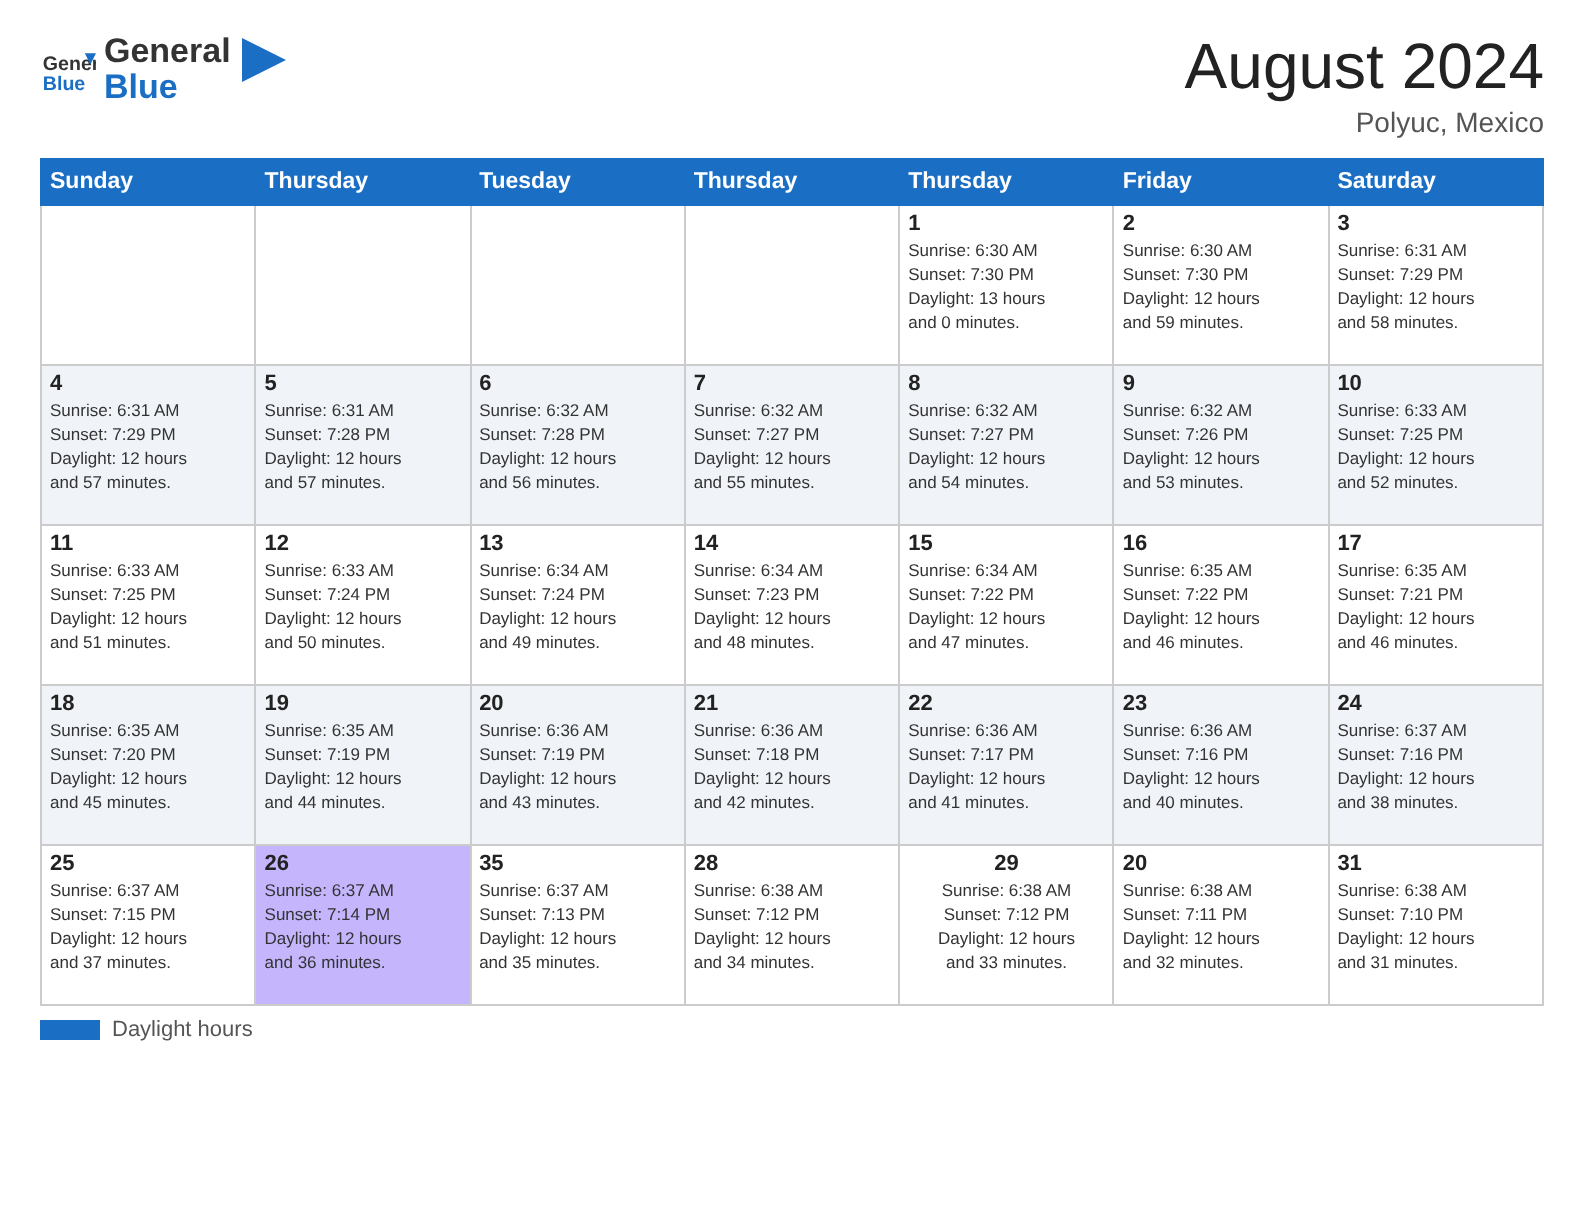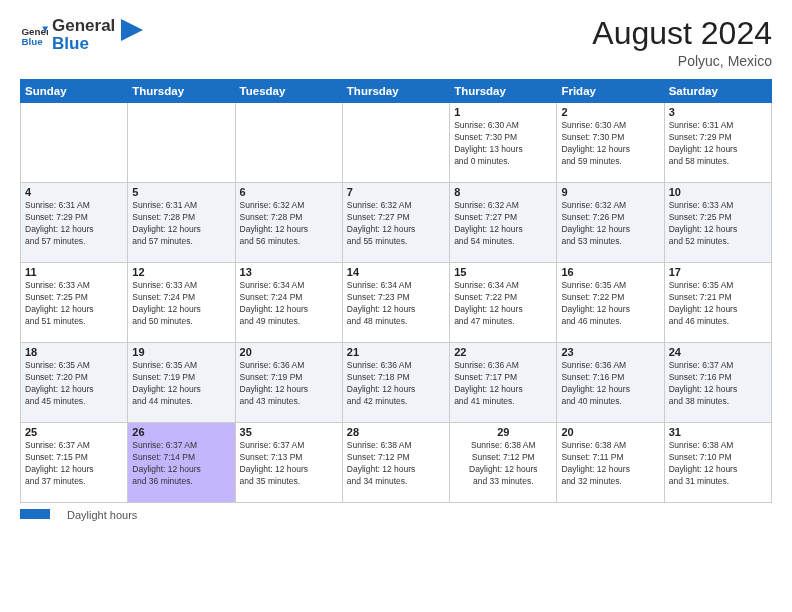--- a/index.html
+++ b/index.html
@@ -86,22 +86,22 @@
       line-height: 1.4;
     }
     .empty-cell {
       background: #fff !important;
     }
     .footer {
       margin-top: 6px;
       font-size: 11px;
       color: #555;
       display: flex;
-      align-items: flex-start;
-      gap: 17px;
+      align-items: center;
+      gap: 6px;
     }
     .footer-bar {
       display: inline-block;
       width: 30px;
       height: 10px;
       background: #1a6fc4;
     }
   </style>
 </head>
 <body>

